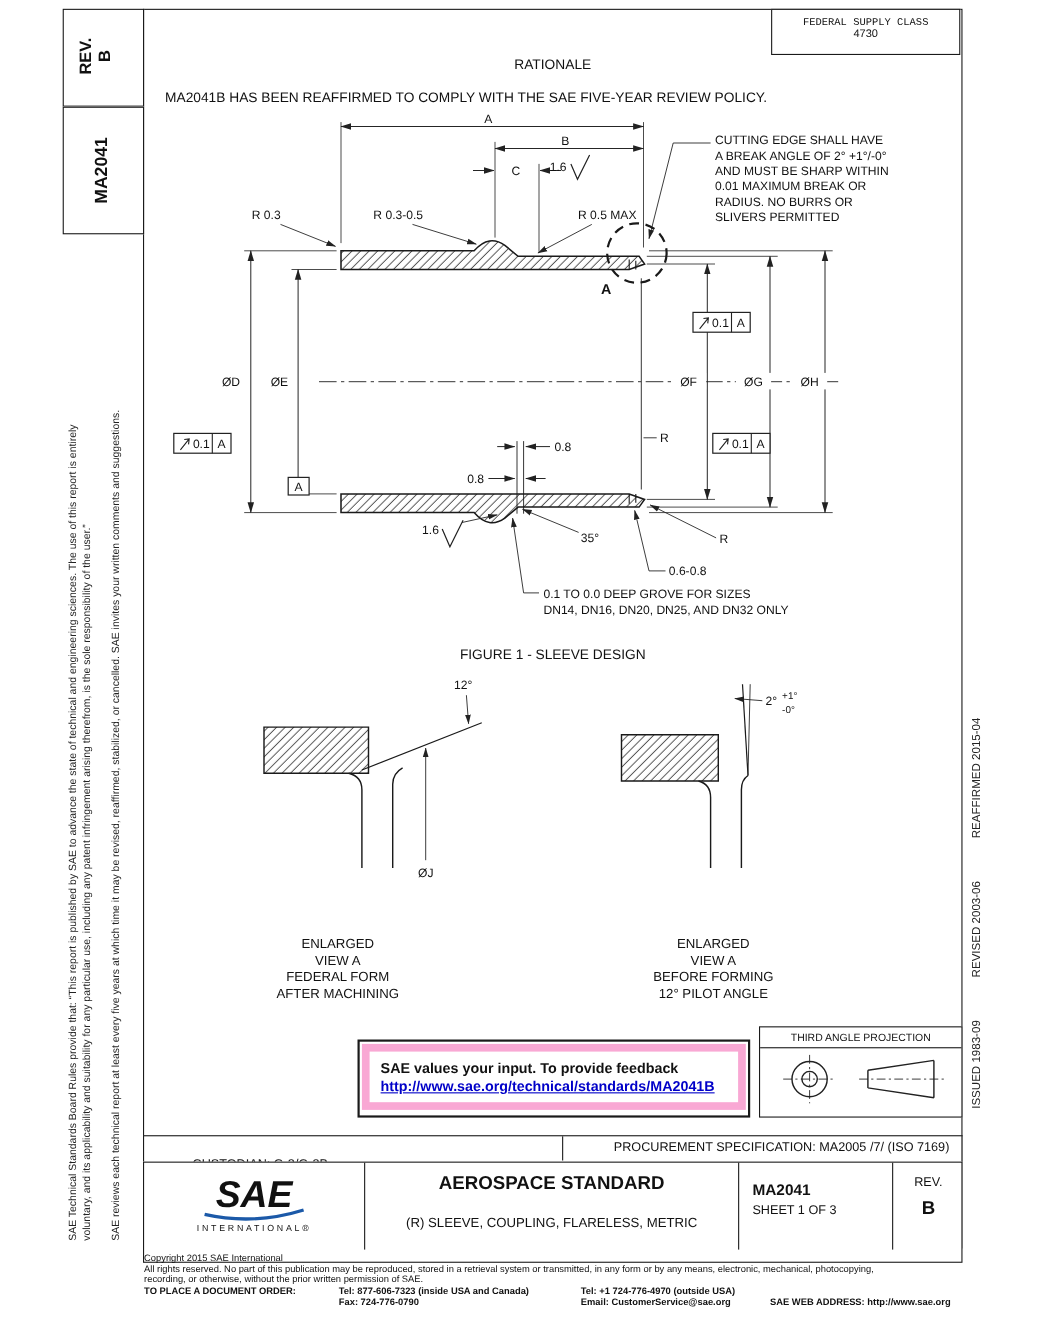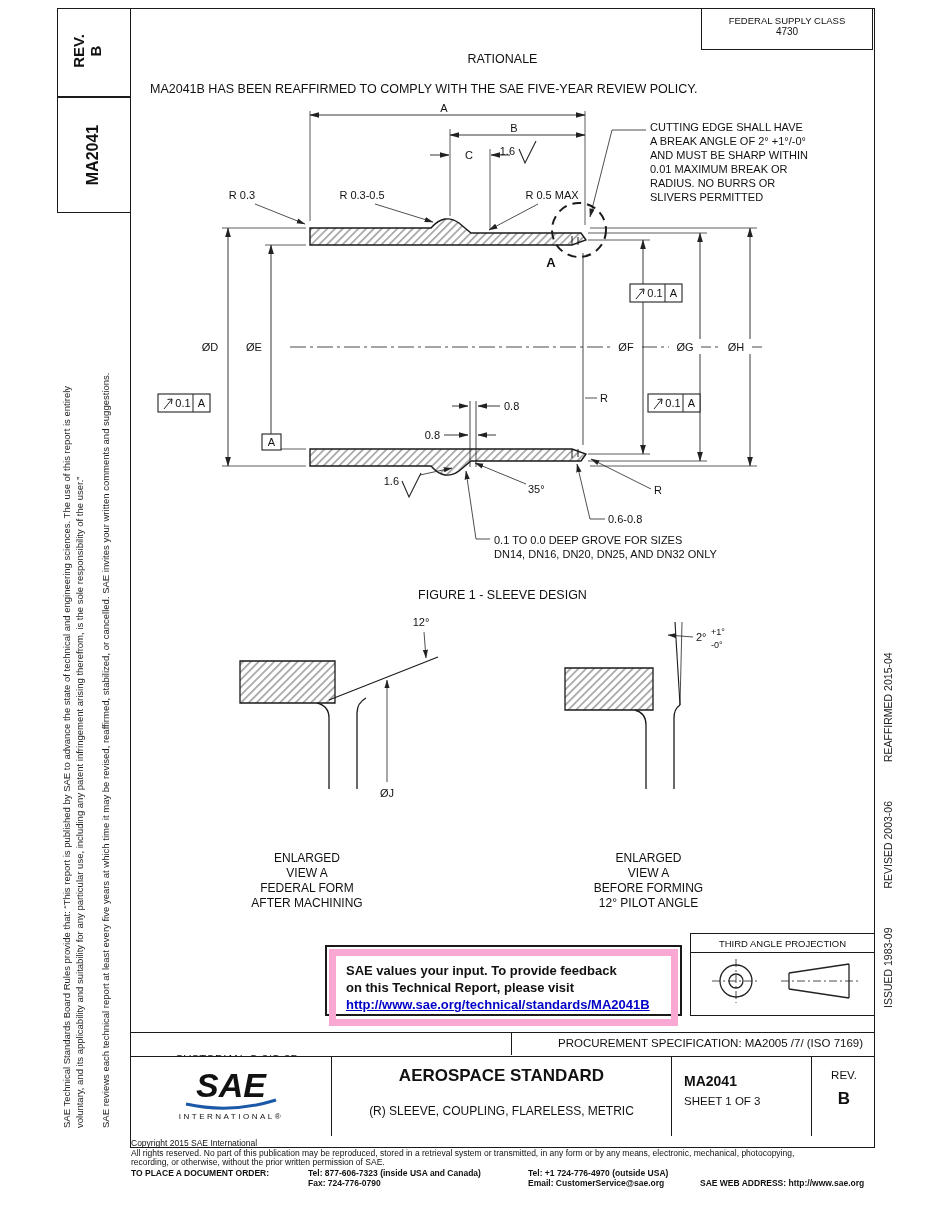--- a/index.html
+++ b/index.html
@@ -53,21 +53,21 @@
 
   <div class="vtext s105" style="left:882px;top:1008px;width:440px;">
     <div class="vline">
       <span>ISSUED 1983-09</span><span class="gap"></span>
       <span>REVISED 2003-06</span><span class="gap"></span>
       <span>REAFFIRMED 2015-04</span>
     </div>
   </div>
 
   <div class="box" style="left:701px;top:8px;width:172px;height:42px;border-width:1.2px;">
-    <div class="c" style="font-size:9.5px;margin-top:6px;">FEDERAL SUPPLY CLASS</div>
+    <div class="c" style="font-size:9.5px;margin-top:6px;font-family:Liberation Mono, monospace;">FEDERAL SUPPLY CLASS</div>
     <div class="c" style="font-size:10px;">4730</div>
   </div>
 
   <div class="abs c s125" style="left:130px;top:52px;width:745px;">RATIONALE</div>
   <div class="abs s125" style="left:150px;top:82px;">MA2041B HAS BEEN REAFFIRMED TO COMPLY WITH THE SAE FIVE-YEAR REVIEW POLICY.</div>
 
   <svg class="abs" style="left:138px;top:103px;" width="740" height="470" viewBox="0 0 740 470">
     <defs>
       <pattern id="hatch" width="5.5" height="5.5" patternUnits="userSpaceOnUse" patternTransform="rotate(45)">
         <line x1="2.7" y1="0" x2="2.7" y2="5.5" stroke="#555" stroke-width="0.9"></line>
@@ -254,21 +254,20 @@
   <div class="abs c" style="left:576px;top:851px;width:145px;font-size:12px;line-height:15px;">
     <div>ENLARGED</div>
     <div>VIEW A</div>
     <div>BEFORE FORMING</div>
     <div>12° PILOT ANGLE</div>
   </div>
 
   <div class="box" style="left:325px;top:945px;width:357px;height:71px;border-width:2px;">
     <div class="fb-inner">
       <div>SAE values your input. To provide feedback</div>
-      <div>on this Technical Report, please visit</div>
       <a class="link">http://www.sae.org/technical/standards/MA2041B</a>
     </div>
   </div>
 
   <div class="box" style="left:690px;top:933px;width:185px;height:83px;border-width:1.4px;">
     <div class="c" style="font-size:9.5px;padding:4px 0 3px 0;border-bottom:1px solid #1a1a1a;">THIRD ANGLE PROJECTION</div>
     <svg width="181" height="56" viewBox="0 0 181 56">
       <g stroke="#222" fill="none">
         <circle cx="45" cy="28" r="16" stroke-width="1.3"></circle>
         <circle cx="45" cy="28" r="7" stroke-width="1.3"></circle>

